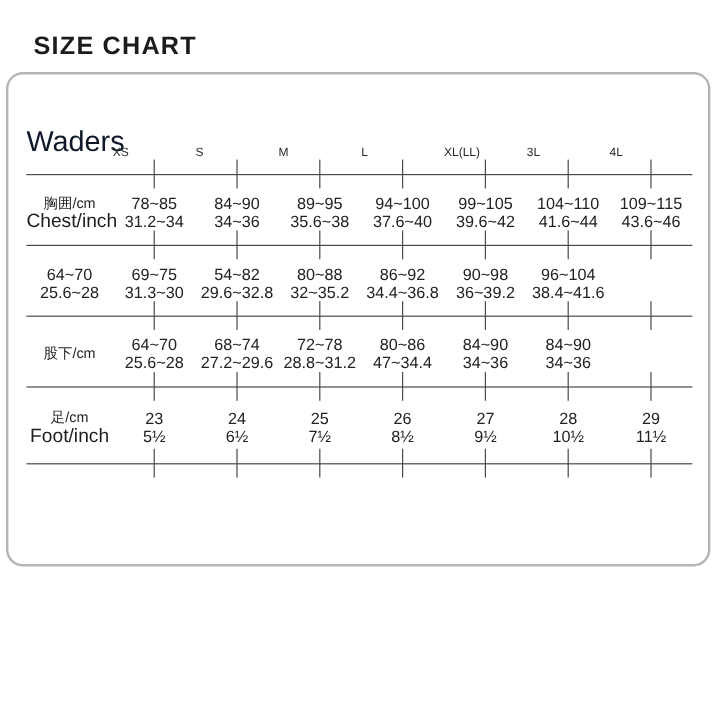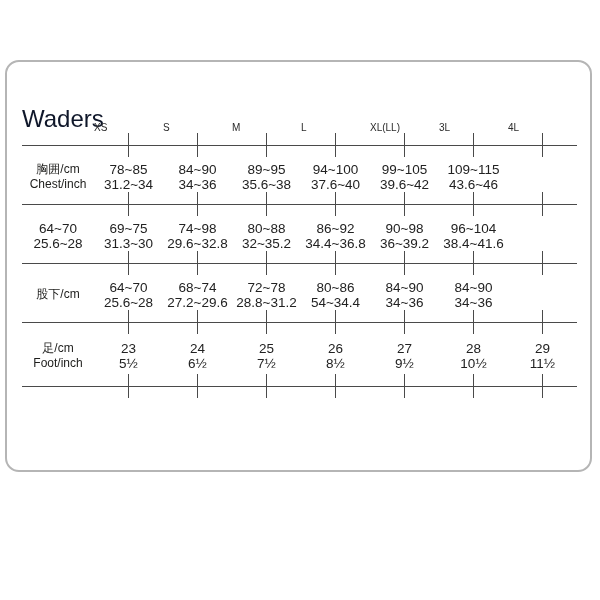--- a/index.html
+++ b/index.html
@@ -32,32 +32,33 @@
     font-size:24px;font-weight:normal;letter-spacing:0px;color:#0f172a;
   }
   .size-h{
     text-align:left;font-size:10px;color:#2a2a2a;letter-spacing:0px;
   }
   .rlabel{
     display:flex;flex-direction:column;justify-content:center;
     padding-top:3px;line-height:15px;text-align:center;
   }
   .rlabel .jp{font-size:12px;}
-  .rlabel .en{font-size:12px;}
+  .rlabel .en{font-size:16px;}
   .cell{
     display:flex;flex-direction:column;justify-content:center;text-align:center;
     padding-top:3px;line-height:15px;
   }
   .cell div{font-size:13.5px;color:#222222;}
 </style>
 </head>
 <body>
 
 <div class="stage">
 
+  <div class="page-title">SIZE CHART</div>
 
   <div class="chart-box">
     <div class="table">
 
       <div class="trow head">
         <div class="product">Waders</div>
         <div class="size-h">XS</div>
         <div class="size-h">S</div>
         <div class="size-h">M</div>
         <div class="size-h">L</div>
@@ -92,20 +93,24 @@
         </div>
         <div class="cell">
           <div>94~100</div>
           <div>37.6~40</div>
         </div>
         <div class="cell">
           <div>99~105</div>
           <div>39.6~42</div>
         </div>
         <div class="cell">
+          <div>104~110</div>
+          <div>41.6~44</div>
+        </div>
+        <div class="cell">
           <div>109~115</div>
           <div>43.6~46</div>
         </div>
       <i class="tick" style="left: 106px;"></i>
           <i class="tick" style="left: 175px;"></i>
           <i class="tick" style="left: 244px;"></i>
           <i class="tick" style="left: 313px;"></i>
           <i class="tick" style="left: 382px;"></i>
           <i class="tick" style="left: 451px;"></i>
           <i class="tick" style="left: 520px;"></i>
@@ -114,21 +119,21 @@
       <div class="trow r">
         <div class="cell">
           <div>64~70</div>
           <div>25.6~28</div>
         </div>
         <div class="cell">
           <div>69~75</div>
           <div>31.3~30</div>
         </div>
         <div class="cell">
-          <div>74~98</div>
+          <div>54~82</div>
           <div>29.6~32.8</div>
         </div>
         <div class="cell">
           <div>80~88</div>
           <div>32~35.2</div>
         </div>
         <div class="cell">
           <div>86~92</div>
           <div>34.4~36.8</div>
         </div>
@@ -160,21 +165,21 @@
         <div class="cell">
           <div>68~74</div>
           <div>27.2~29.6</div>
         </div>
         <div class="cell">
           <div>72~78</div>
           <div>28.8~31.2</div>
         </div>
         <div class="cell">
           <div>80~86</div>
-          <div>54~34.4</div>
+          <div>47~34.4</div>
         </div>
         <div class="cell">
           <div>84~90</div>
           <div>34~36</div>
         </div>
         <div class="cell">
           <div>84~90</div>
           <div>34~36</div>
         </div>
       <i class="tick" style="left: 106px;"></i>

